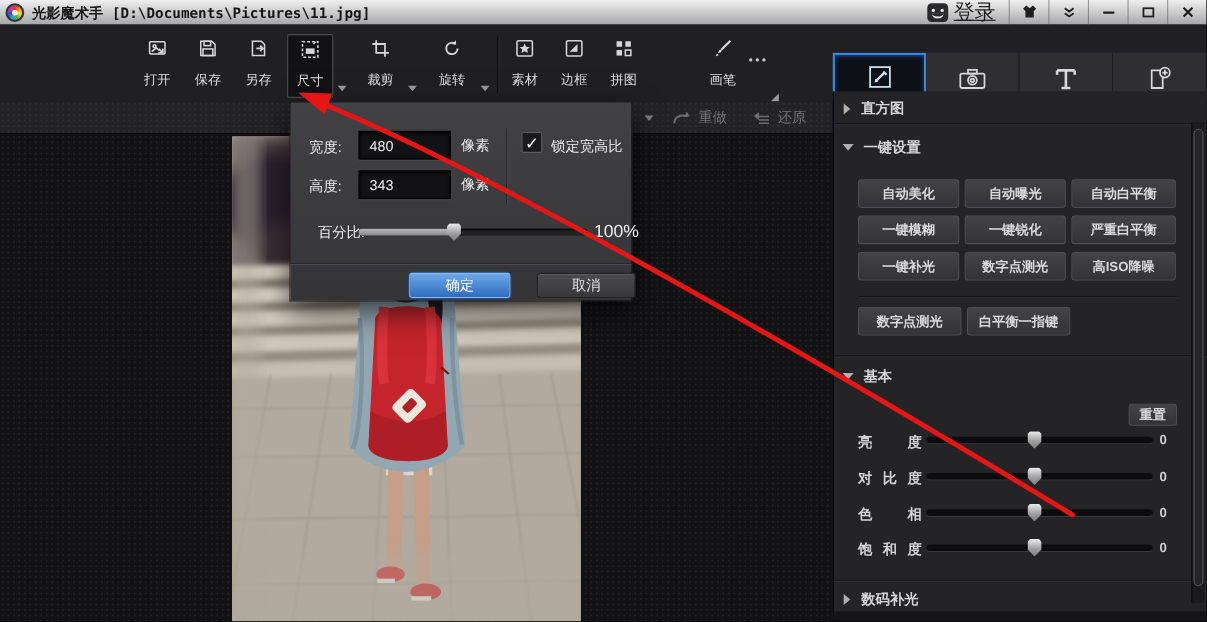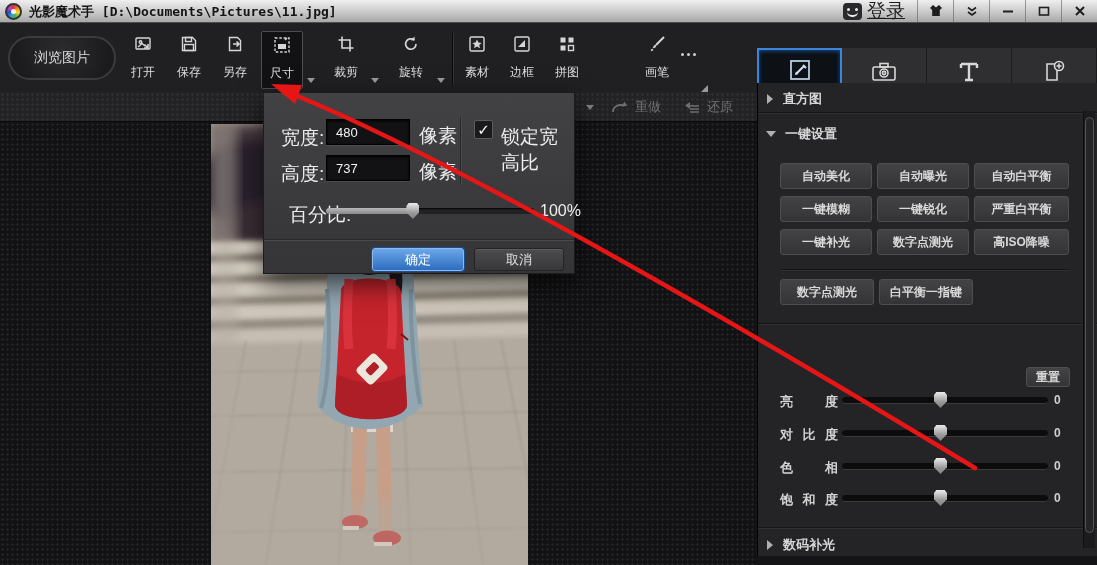--- a/index.html
+++ b/index.html
@@ -80,37 +80,37 @@
   .shield{position:absolute;width:13px;height:16px;background:linear-gradient(#ececec,#9b9b9b 60%,#7f7f7f);
     clip-path:polygon(0 18%,18% 0,82% 0,100% 18%,100% 58%,50% 100%,0 58%);}
   .sltrack .shield{left:92px;top:-5px;}
   .slval{position:absolute;left:296px;top:1px;font-size:12px;color:#cfcfcf;}
   .scrolltrack{position:absolute;left:325px;top:28px;width:12px;height:437px;background:#1b1b1d;border-left:1px solid #0e0e0f;}
   .scrollthumb{position:absolute;left:1px;top:6px;width:9px;height:416px;border:1px solid #565658;border-radius:5px;background:#252528;}
 
   
   .dialog{position:absolute;left:263px;top:92px;width:312px;height:182px;z-index:50;
     background:linear-gradient(#424245,#353538);border:1px solid #1c1c1e;box-shadow:0 10px 26px rgba(0,0,0,.65);}
-  .dlg-label{position:absolute;font-size:19px;color:#ededed;}
+  .dlg-label{position:absolute;font-size:13px;color:#ededed;}
   .dlg-input{position:absolute;width:84px;height:26px;background:#121214;border:1px solid #000;
     box-shadow:inset 0 1px 3px #000, 0 1px 0 #4c4c4e;color:#f2f2f2;font-size:13px;
     display:flex;align-items:center;padding-left:9px;}
   .dlg-vsep{position:absolute;left:196px;top:24px;width:1px;height:68px;background:#28282a;box-shadow:1px 0 0 #4b4b4d;}
   .checkbox{position:absolute;left:210px;top:27px;width:19px;height:19px;background:#1a1a1c;
     border:1px solid #5c5c5e;border-radius:2px;color:#fff;font:bold 15px "DejaVu Sans",sans-serif;
     display:flex;align-items:center;justify-content:center;}
   .pct-track{position:absolute;left:62px;top:115px;width:208px;height:6px;border-radius:3px;background:#232325;box-shadow:inset 0 1px 2px #000;}
   .pct-fill{position:absolute;left:0;top:0;height:6px;width:42%;border-radius:3px;background:linear-gradient(#b8b8ba,#8a8a8c);}
   .pct-track .shield{left:calc(42% - 7px);top:-5px;}
   .dlg-hr{position:absolute;left:0;top:146px;width:310px;height:0;border-top:1px solid #29292b;border-bottom:1px solid #4a4a4d;}
   .dlg-btn{position:absolute;top:155px;height:23px;border-radius:3px;font-size:13px;
     display:flex;align-items:center;justify-content:center;}
   .dlg-ok{left:108px;width:92px;background:linear-gradient(#6ba7e9,#2e6dbf);border:1px solid #8db9ee;
     box-shadow:0 0 0 1px #1d4e8f;color:#fff;}
-  .dlg-cancel{left:210px;width:90px;background:linear-gradient(#4c4c4e,#38383a);border:1px solid #232325;
+  .dlg-cancel{left:224px;width:90px;background:linear-gradient(#4c4c4e,#38383a);border:1px solid #232325;
     box-shadow:inset 0 1px 0 #5c5c5e;color:#e2e2e2;}
 
   
   .arrow-overlay{position:absolute;left:0;top:0;width:1097px;height:565px;z-index:99;pointer-events:none;}
 </style>
 </head>
 <body>
 
 <div class="window">
 
@@ -154,23 +154,20 @@
       <div class="tb-sep"></div>
       <div class="winbtn">
         <svg width="16" height="16" viewBox="0 0 16 16">
             <path d="M4,4 L12,12 M12,4 L4,12" stroke-width="2"></path>
           </svg>
       </div>
     </div>
   </div>
 
   <div class="toolbar">
-    <div class="browse-btn">
-      <span>浏览图片</span>
-    </div>
 
     <div class="tool" style="left:122px">
       <svg width="18" height="18" viewBox="0 0 18 18">
           <rect x="2" y="3" width="14" height="11" rx="1"></rect>
           <circle cx="6.5" cy="7" r="1.3"></circle>
           <path d="M4,12 L8,8.5 L11,11"></path>
           <path d="M10,13 L14,13 L14,9 M14,13 L10.5,9.5" stroke-width="1.6"></path>
         </svg>
       <span class="lbl">打开</span>
     </div>
@@ -436,20 +433,24 @@
 
     <div class="pbtn" style="left:22px;top:196px;width:94px">
         <span>数字点测光</span>
       </div>
     <div class="pbtn" style="left:121px;top:196px;width:94px">
         <span>白平衡一指键</span>
       </div>
 
     <div class="pdiv" style="top:240px"></div>
 
+    <div class="phead" style="top:246px">
+      <span class="tri-d"></span>
+      <span>基本</span>
+    </div>
 
     <div class="pbtn" style="left:268px;top:284px;width:44px;height:20px">
         <span>重置</span>
       </div>
 
     <div class="slrow" style="top:309px">
       <span class="sllabel">亮度</span>
       <span class="sltrack">
           <span class="shield"></span>
         </span>
@@ -490,21 +491,21 @@
 
   <div class="dialog">
     <span class="dlg-label" style="left:17px;top:32px">宽度:</span>
     <div class="dlg-input" style="left:62px;top:26px">
         <span>480</span>
       </div>
     <span class="dlg-label" style="left:155px;top:30px">像素</span>
 
     <span class="dlg-label" style="left:17px;top:68px">高度:</span>
     <div class="dlg-input" style="left:62px;top:62px">
-        <span>737</span>
+        <span>343</span>
       </div>
     <span class="dlg-label" style="left:155px;top:66px">像素</span>
 
     <div class="dlg-vsep"></div>
 
     <div class="checkbox">
         <span>✓</span>
       </div>
     <span class="dlg-label" style="left:237px;top:31px">锁定宽高比</span>
 

